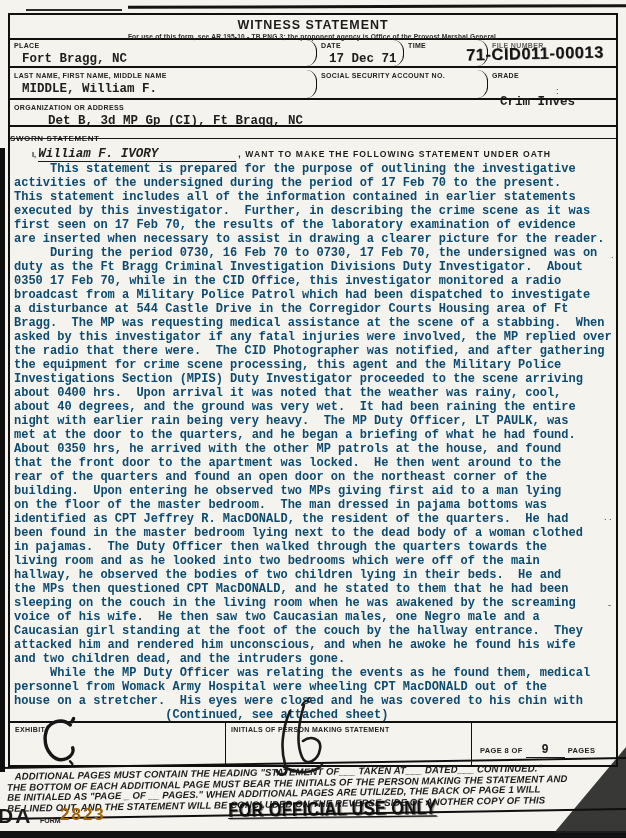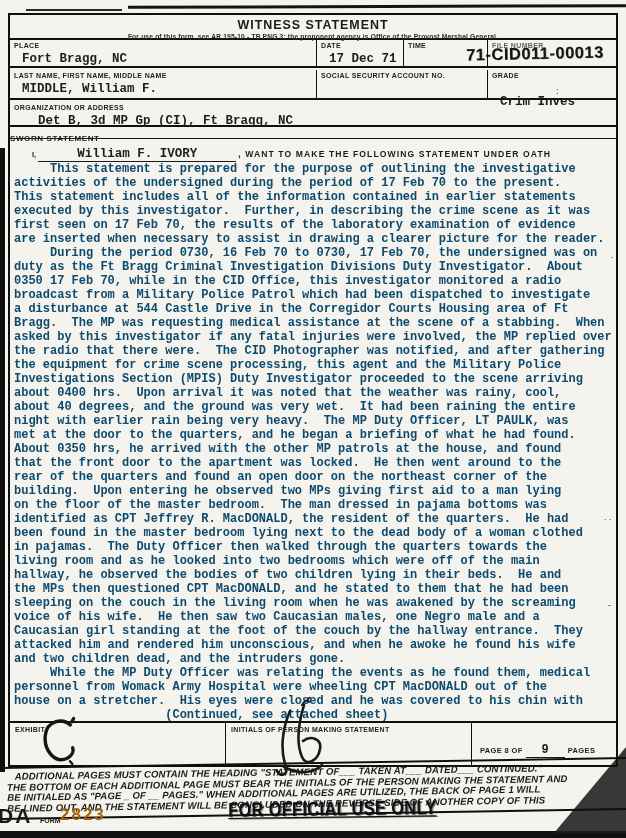--- a/index.html
+++ b/index.html
@@ -23,29 +23,29 @@
   .lbl{font-weight:700;font-size:7px;letter-spacing:.35px;color:#222;line-height:8px;}
   .mono{font-family:"Liberation Mono","DejaVu Sans Mono",monospace;font-weight:700;font-size:12.5px;color:#1d1d1d;}
 
   .hdr{left:0;top:0;width:100%;height:25px;border-bottom:2px solid #101010;text-align:center;}
   .hdr .title{font-weight:700;font-size:13px;letter-spacing:1px;transform:scaleX(.96);margin-top:2px;}
   .hdr .subtitle{font-weight:700;font-size:6.6px;letter-spacing:.2px;color:#2b2b2b;margin-top:1px;}
 
   .row1{left:0;top:25px;width:100%;height:28px;border-bottom:2px solid #101010;}
   .row2{left:0;top:55px;width:100%;height:30px;border-bottom:2px solid #101010;}
   .row3{left:0;top:87px;width:100%;height:25px;border-bottom:2px solid #101010;}
-  .cell{position:absolute;top:0;height:100%;border-right:1.8px solid #101010;padding:2px 0 0 4px;box-sizing:border-box;}
+  .cell{position:absolute;top:0;height:100%;border-right:1.8px solid #101010;padding:2px 0 0 4px;box-sizing:border-box;border-radius:11px;}
   .cell.last{border-right:none;}
   .cell .val{margin:2px 0 0 8px;}
 
   .sworn-head{left:0;top:112px;width:100%;height:12px;border-bottom:1.6px solid #161616;}
   .sworn-head span{font-weight:700;font-size:8px;letter-spacing:.6px;}
   .sworn-line{left:0;top:124px;width:100%;height:26px;padding:4px 0 0 22px;}
   .sworn-line .i-lbl{font-weight:700;font-size:7.5px;}
-  .sworn-line .name-underline{display:inline-block;width:198px;border-bottom:1.6px solid #1a1a1a;text-align:center;margin:0 2px;}
+  .sworn-line .name-underline{display:inline-block;width:198px;border-bottom:1.6px solid #1a1a1a;margin:0 2px;font-style:italic;}
   .sworn-line .caps{font-weight:700;font-size:8.6px;letter-spacing:1.1px;}
 
   #body-text{position:absolute;left:4px;top:147px;width:600px;height:562px;
     font-family:"Liberation Mono","DejaVu Sans Mono",monospace;font-weight:700;
     font-size:12px;line-height:14px;color:#0c4a6e;white-space:pre;overflow:hidden;}
 
   .footer-row{left:0;bottom:0;width:100%;height:44px;border-top:2.5px solid #101010;}
   .fcell{position:absolute;top:0;height:100%;border-right:1.8px solid #101010;padding:3px 0 0 5px;box-sizing:border-box;}
   .page-cell{padding-top:16px;padding-left:8px;}
   .page-cell .lbl{font-size:7.5px;}
@@ -123,21 +123,21 @@
       </div>
       <div class="cell last" style="left:478px;width:127px;">
         <div class="lbl">GRADE</div>
         <div class="val mono" style="margin-top:15px;">Crim Inves</div>
       </div>
     </div>
 
     <div class="abs row3">
       <div class="cell last" style="left:0;width:605px;">
         <div class="lbl">ORGANIZATION OR ADDRESS</div>
-        <div class="val mono" style="margin-left:24px;">Det B, 3d MP Gp (CI), Ft Bragg, NC</div>
+        <div class="val mono" style="margin-left:34px;">Det B, 3d MP Gp (CI), Ft Bragg, NC</div>
       </div>
     </div>
 
     <div class="abs sworn-head">
       <span>SWORN STATEMENT</span>
     </div>
 
     <div class="abs sworn-line">
       <span class="i-lbl">I,</span><span class="name-underline mono">William F. IVORY</span><span class="caps">, WANT TO MAKE THE FOLLOWING STATEMENT UNDER OATH</span>
     </div>

